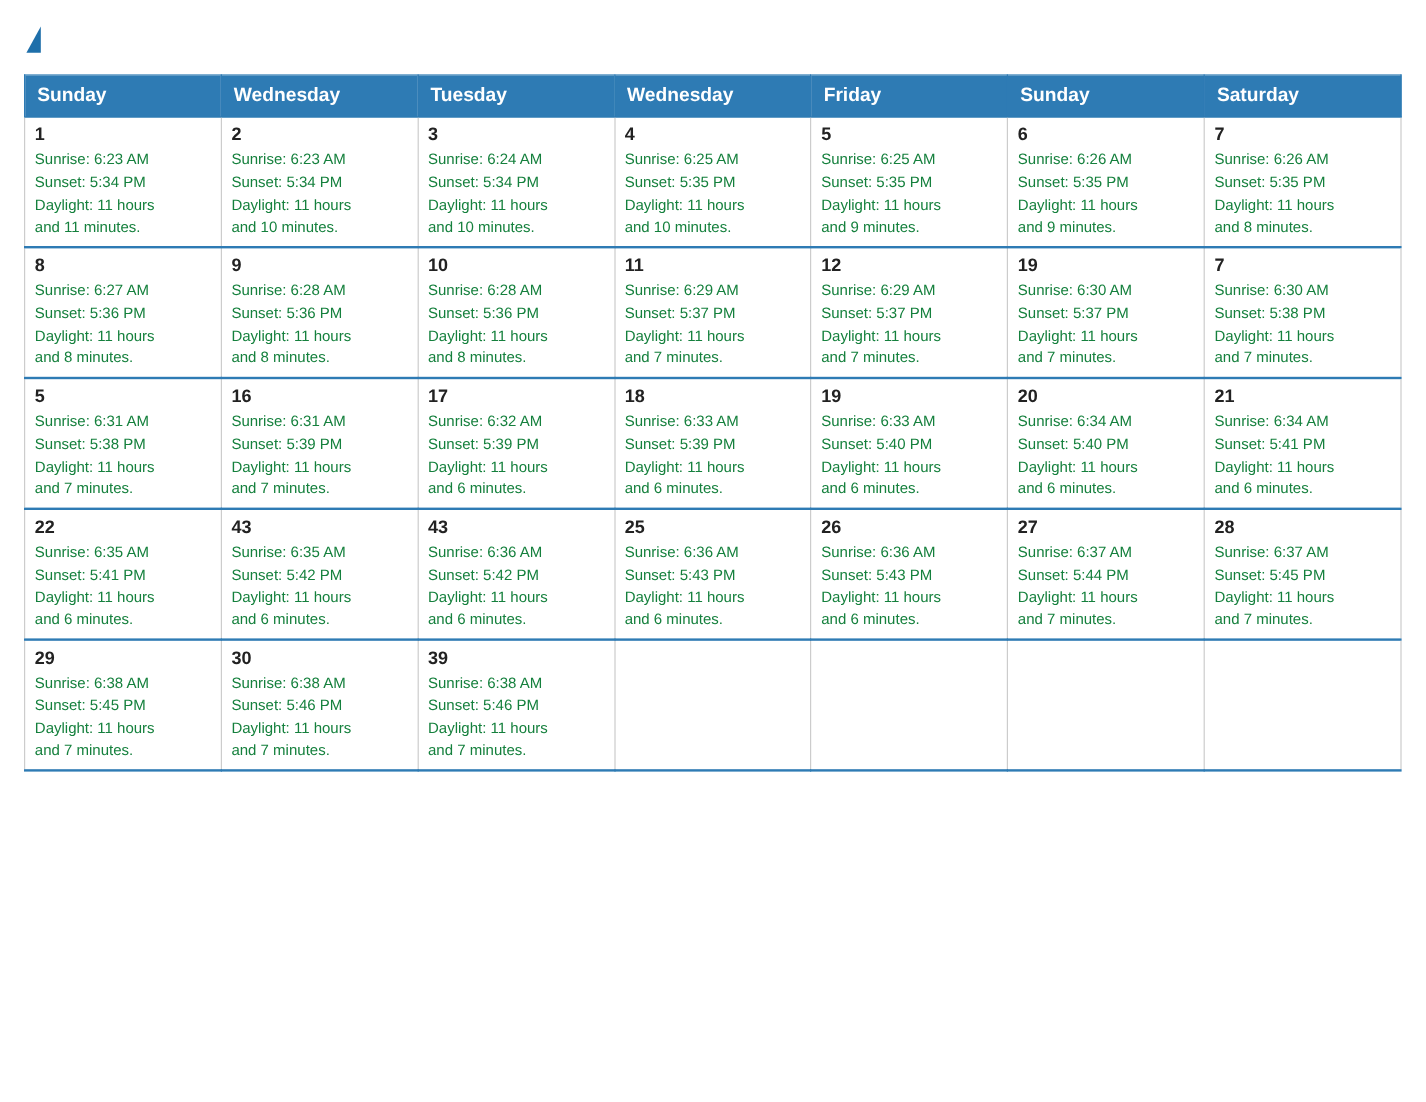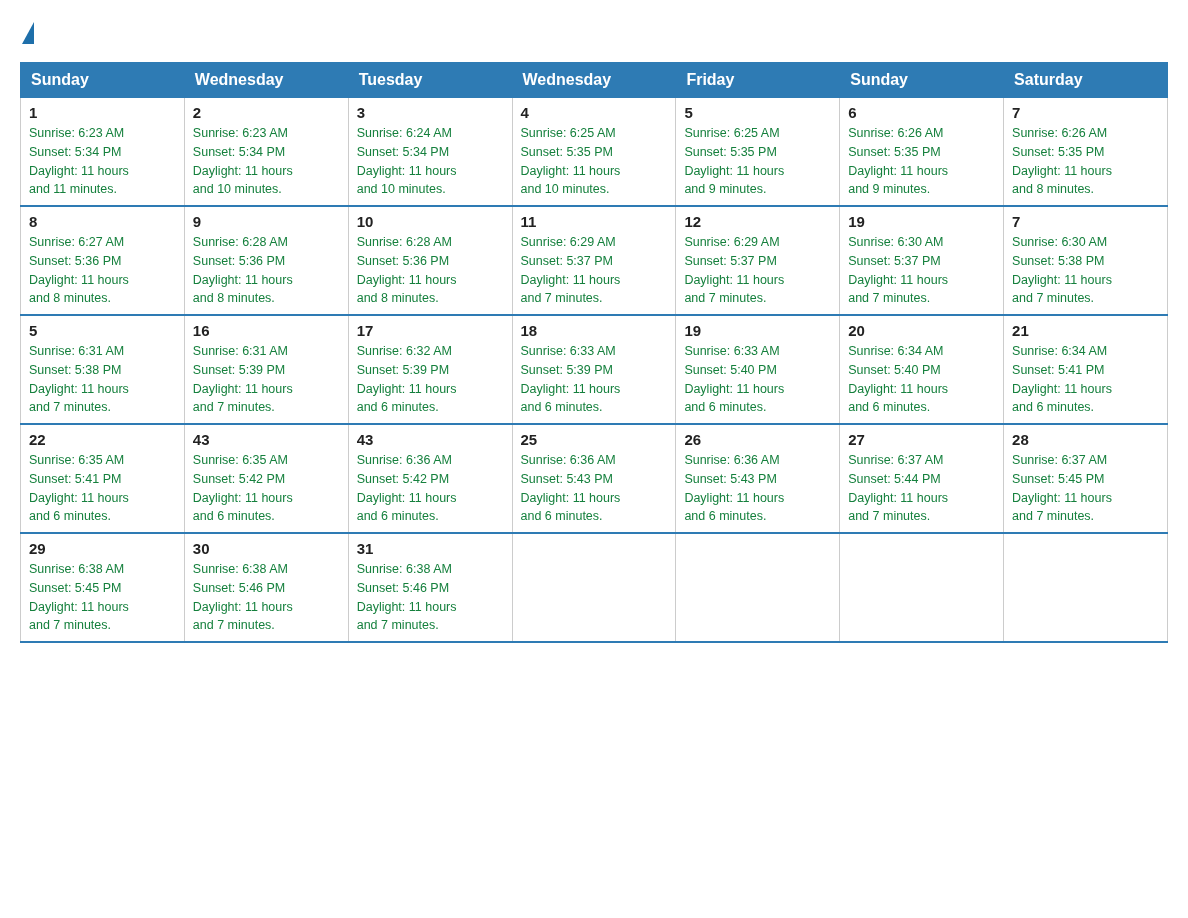--- a/index.html
+++ b/index.html
@@ -403,21 +403,21 @@
         <td>
         <span class="day-number">30</span>
         <div class="day-info">
           Sunrise: 6:38 AM<br>
           Sunset: 5:46 PM<br>
           Daylight: 11 hours<br>
           and 7 minutes.
         </div>
       </td>
         <td>
-        <span class="day-number">31</span>
+        <span class="day-number">39</span>
         <div class="day-info">
           Sunrise: 6:38 AM<br>
           Sunset: 5:46 PM<br>
           Daylight: 11 hours<br>
           and 7 minutes.
         </div>
       </td>
         <td class="empty-cell"></td>
         <td class="empty-cell"></td>
         <td class="empty-cell"></td>

